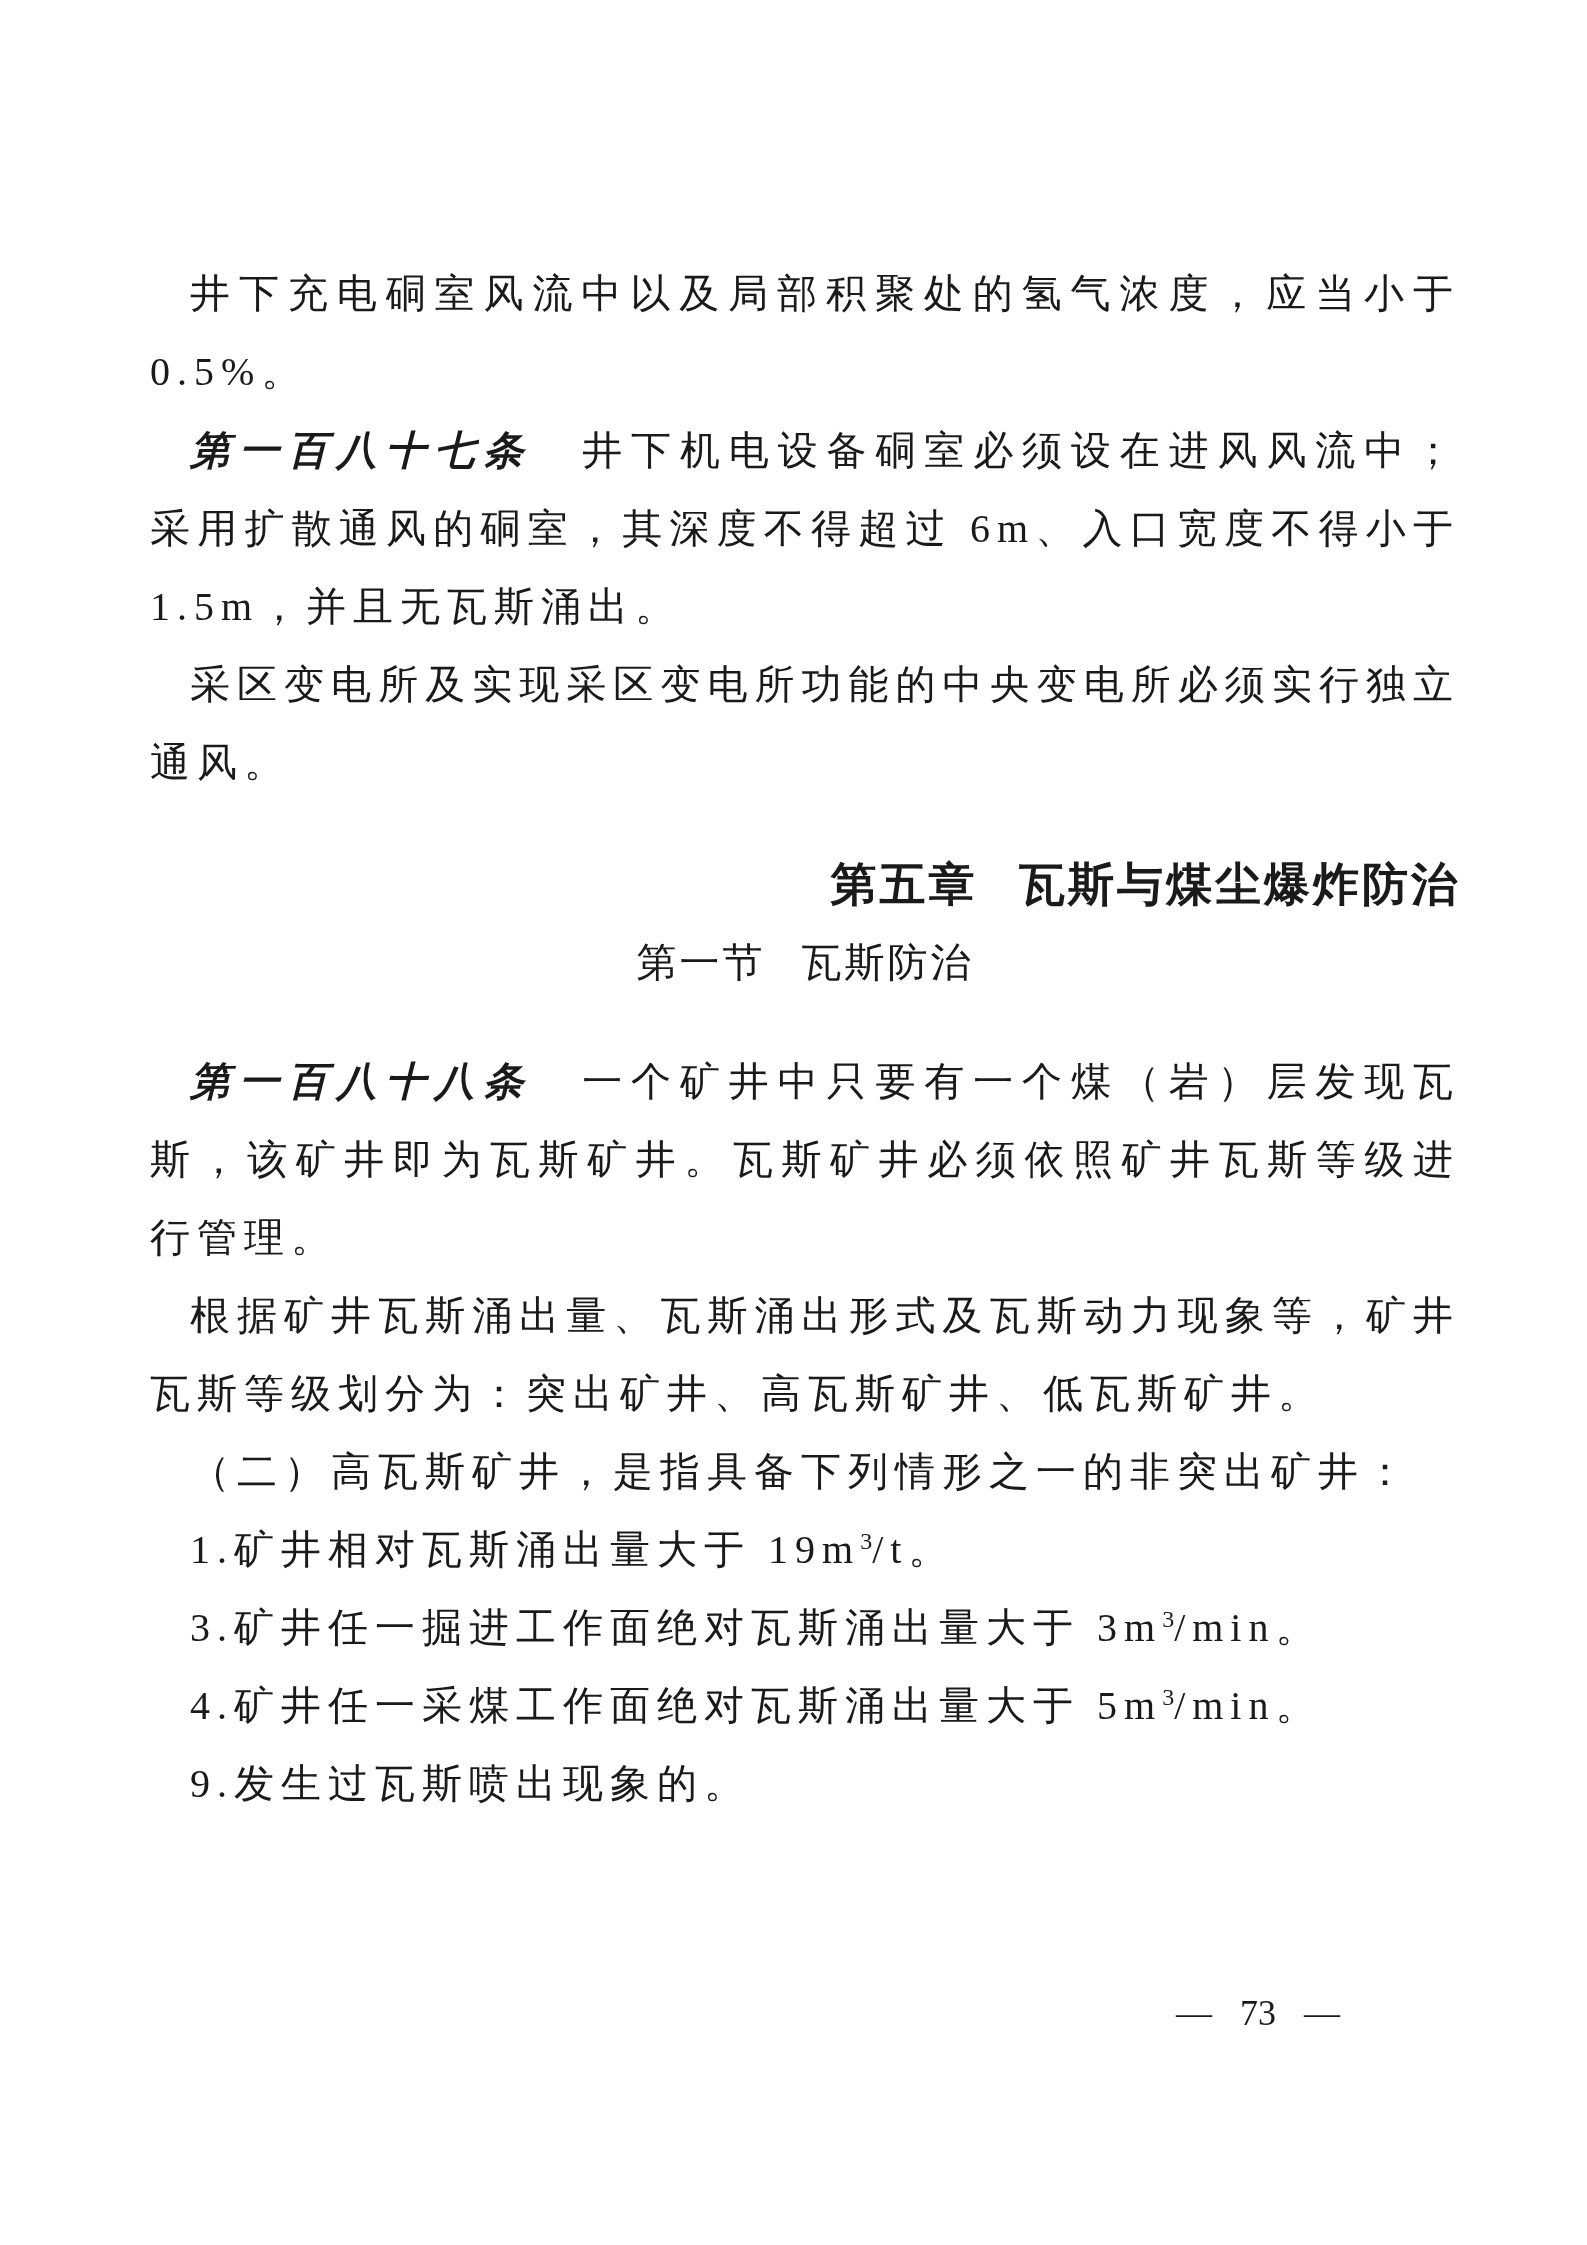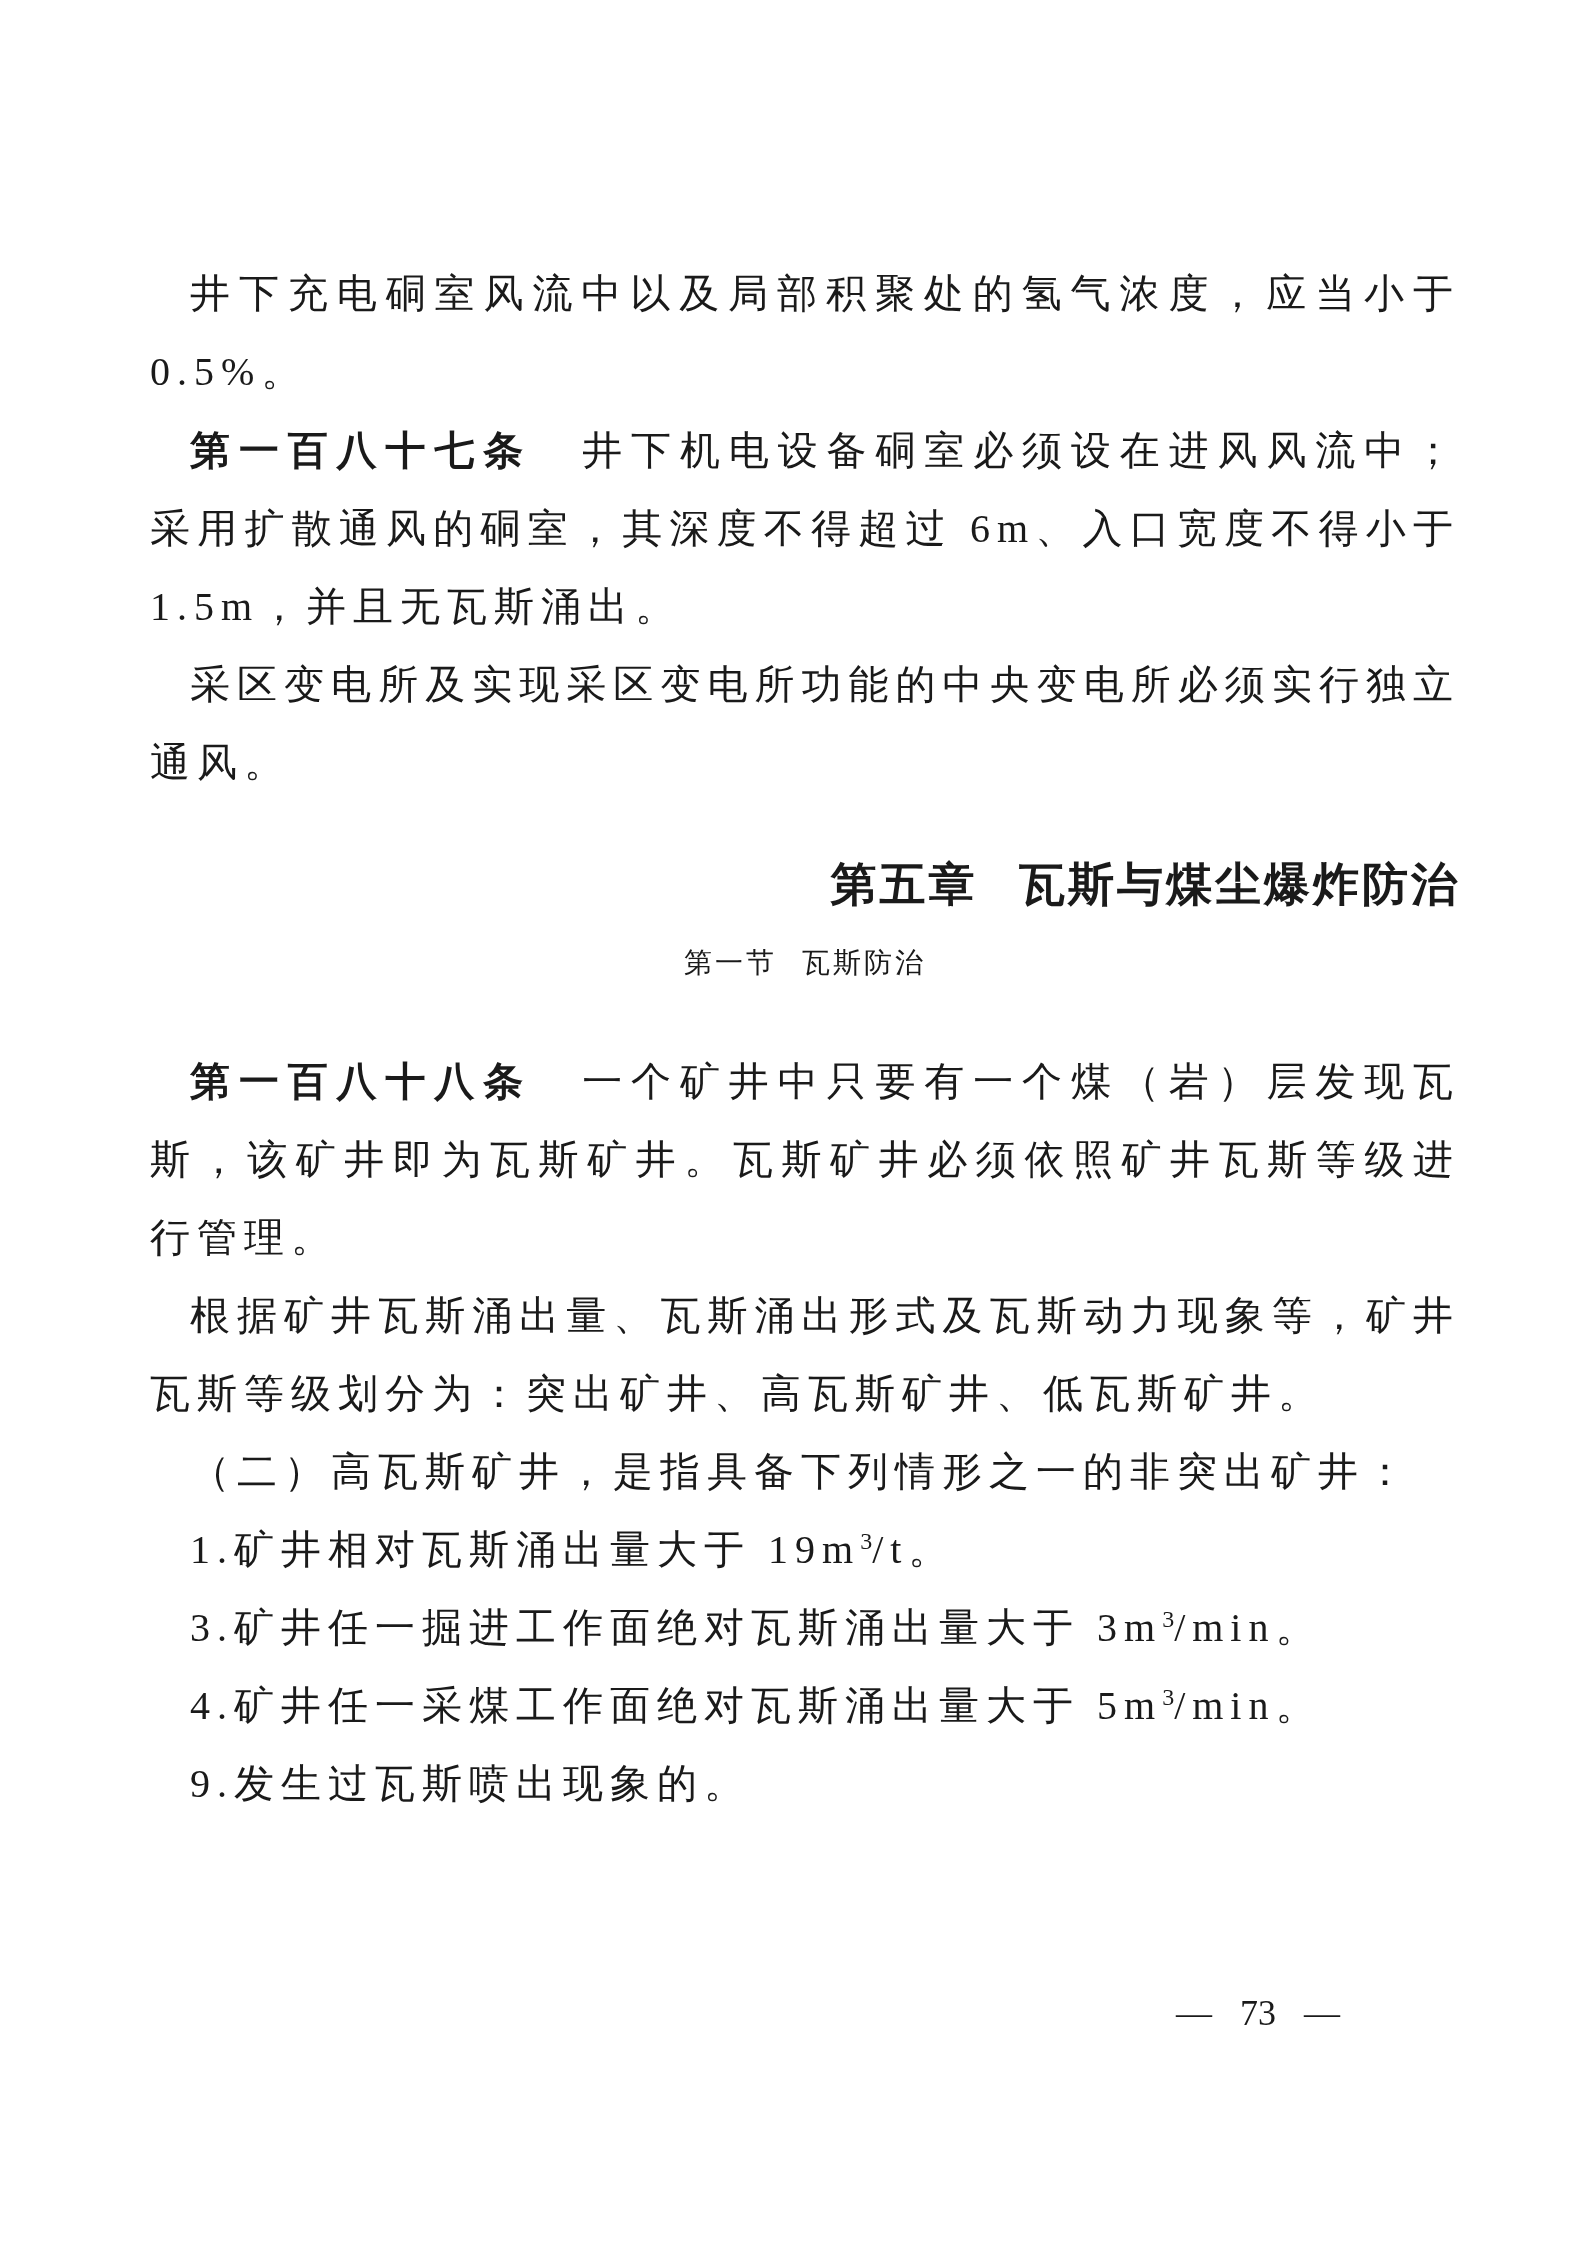--- a/index.html
+++ b/index.html
@@ -28,34 +28,35 @@
     font-size: 40px;
     line-height: 78px;
     letter-spacing: 7px;
     text-indent: 1em;
     text-align: justify;
   }
   .lead {
     font-family: "Liberation Sans", "DejaVu Sans", sans-serif;
     font-weight: 700;
     margin-right: 50px;
+    font-style: italic;
   }
   .chapter {
     margin: 42px 0 0 0;
     font-family: "Liberation Sans", "DejaVu Sans", sans-serif;
     font-weight: 700;
     font-size: 46px;
     line-height: 80px;
     letter-spacing: 3px;
     text-align: right;
   }
   .section {
     margin: 0 0 40px 0;
     font-weight: 400;
-    font-size: 28px;
+    font-size: 40px;
     line-height: 78px;
     letter-spacing: 3px;
     text-align: center;
   }
   .heading-gap {
     margin-left: 0.9em;
   }
   .para sup {
     font-size: 24px;
     letter-spacing: 0;

